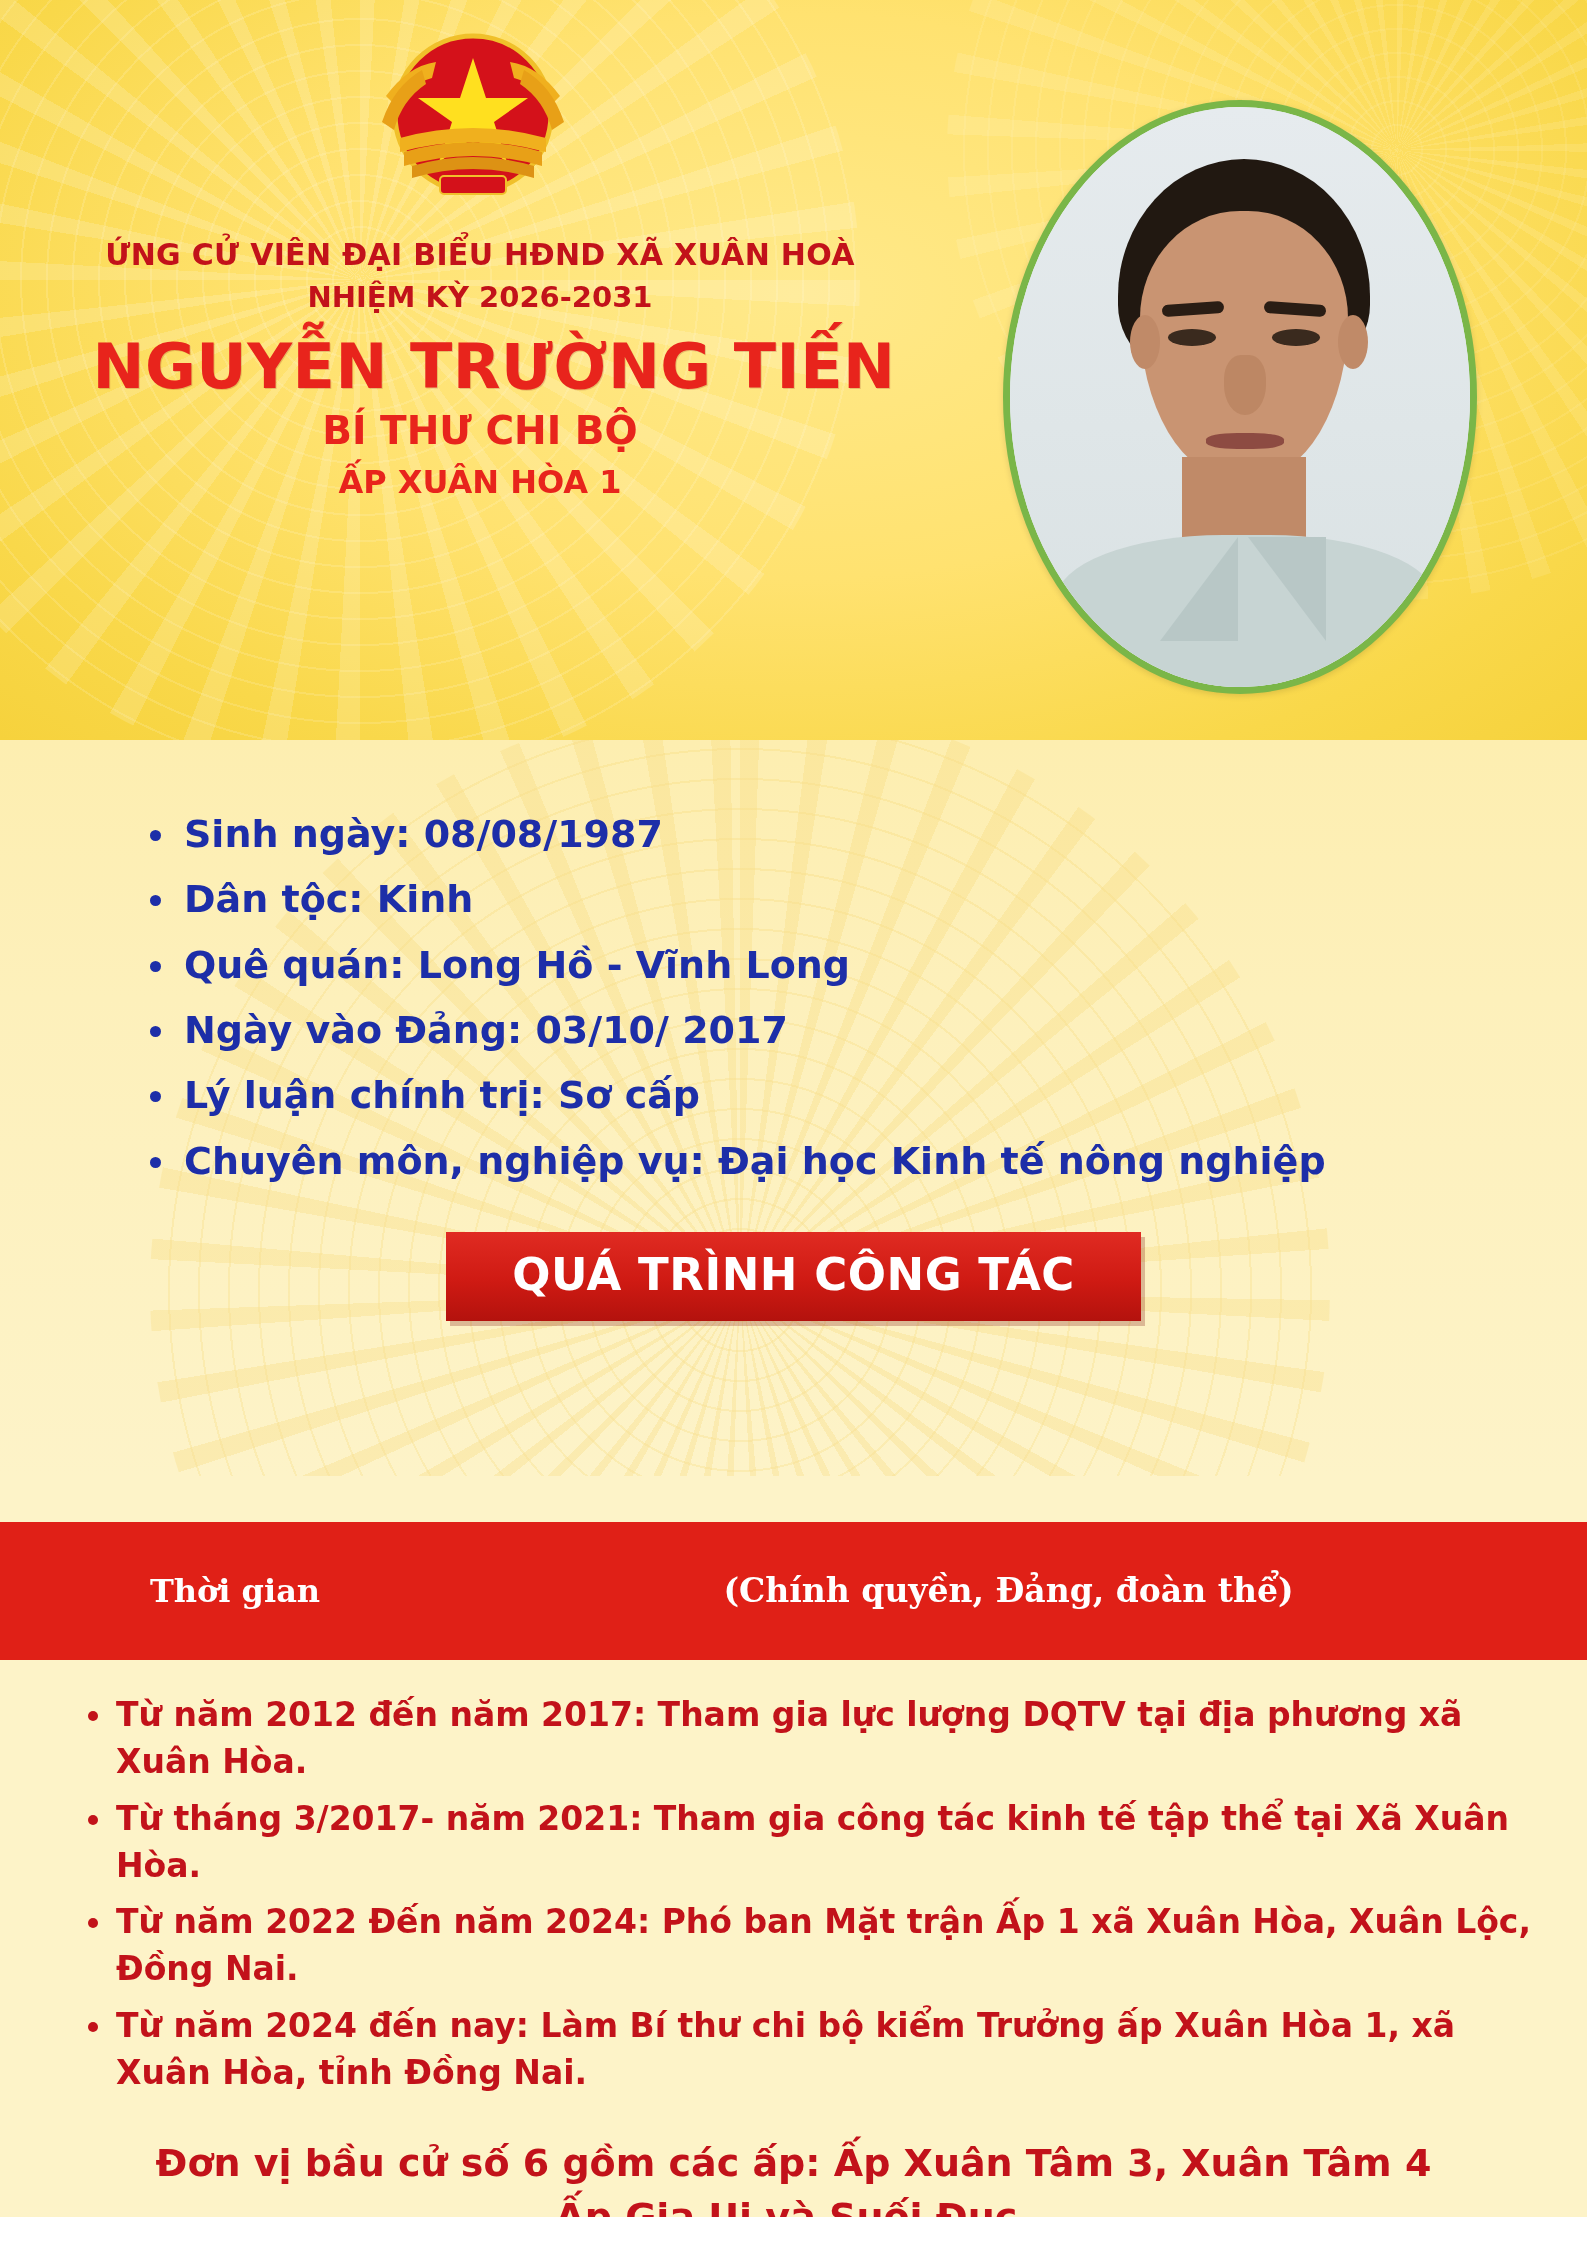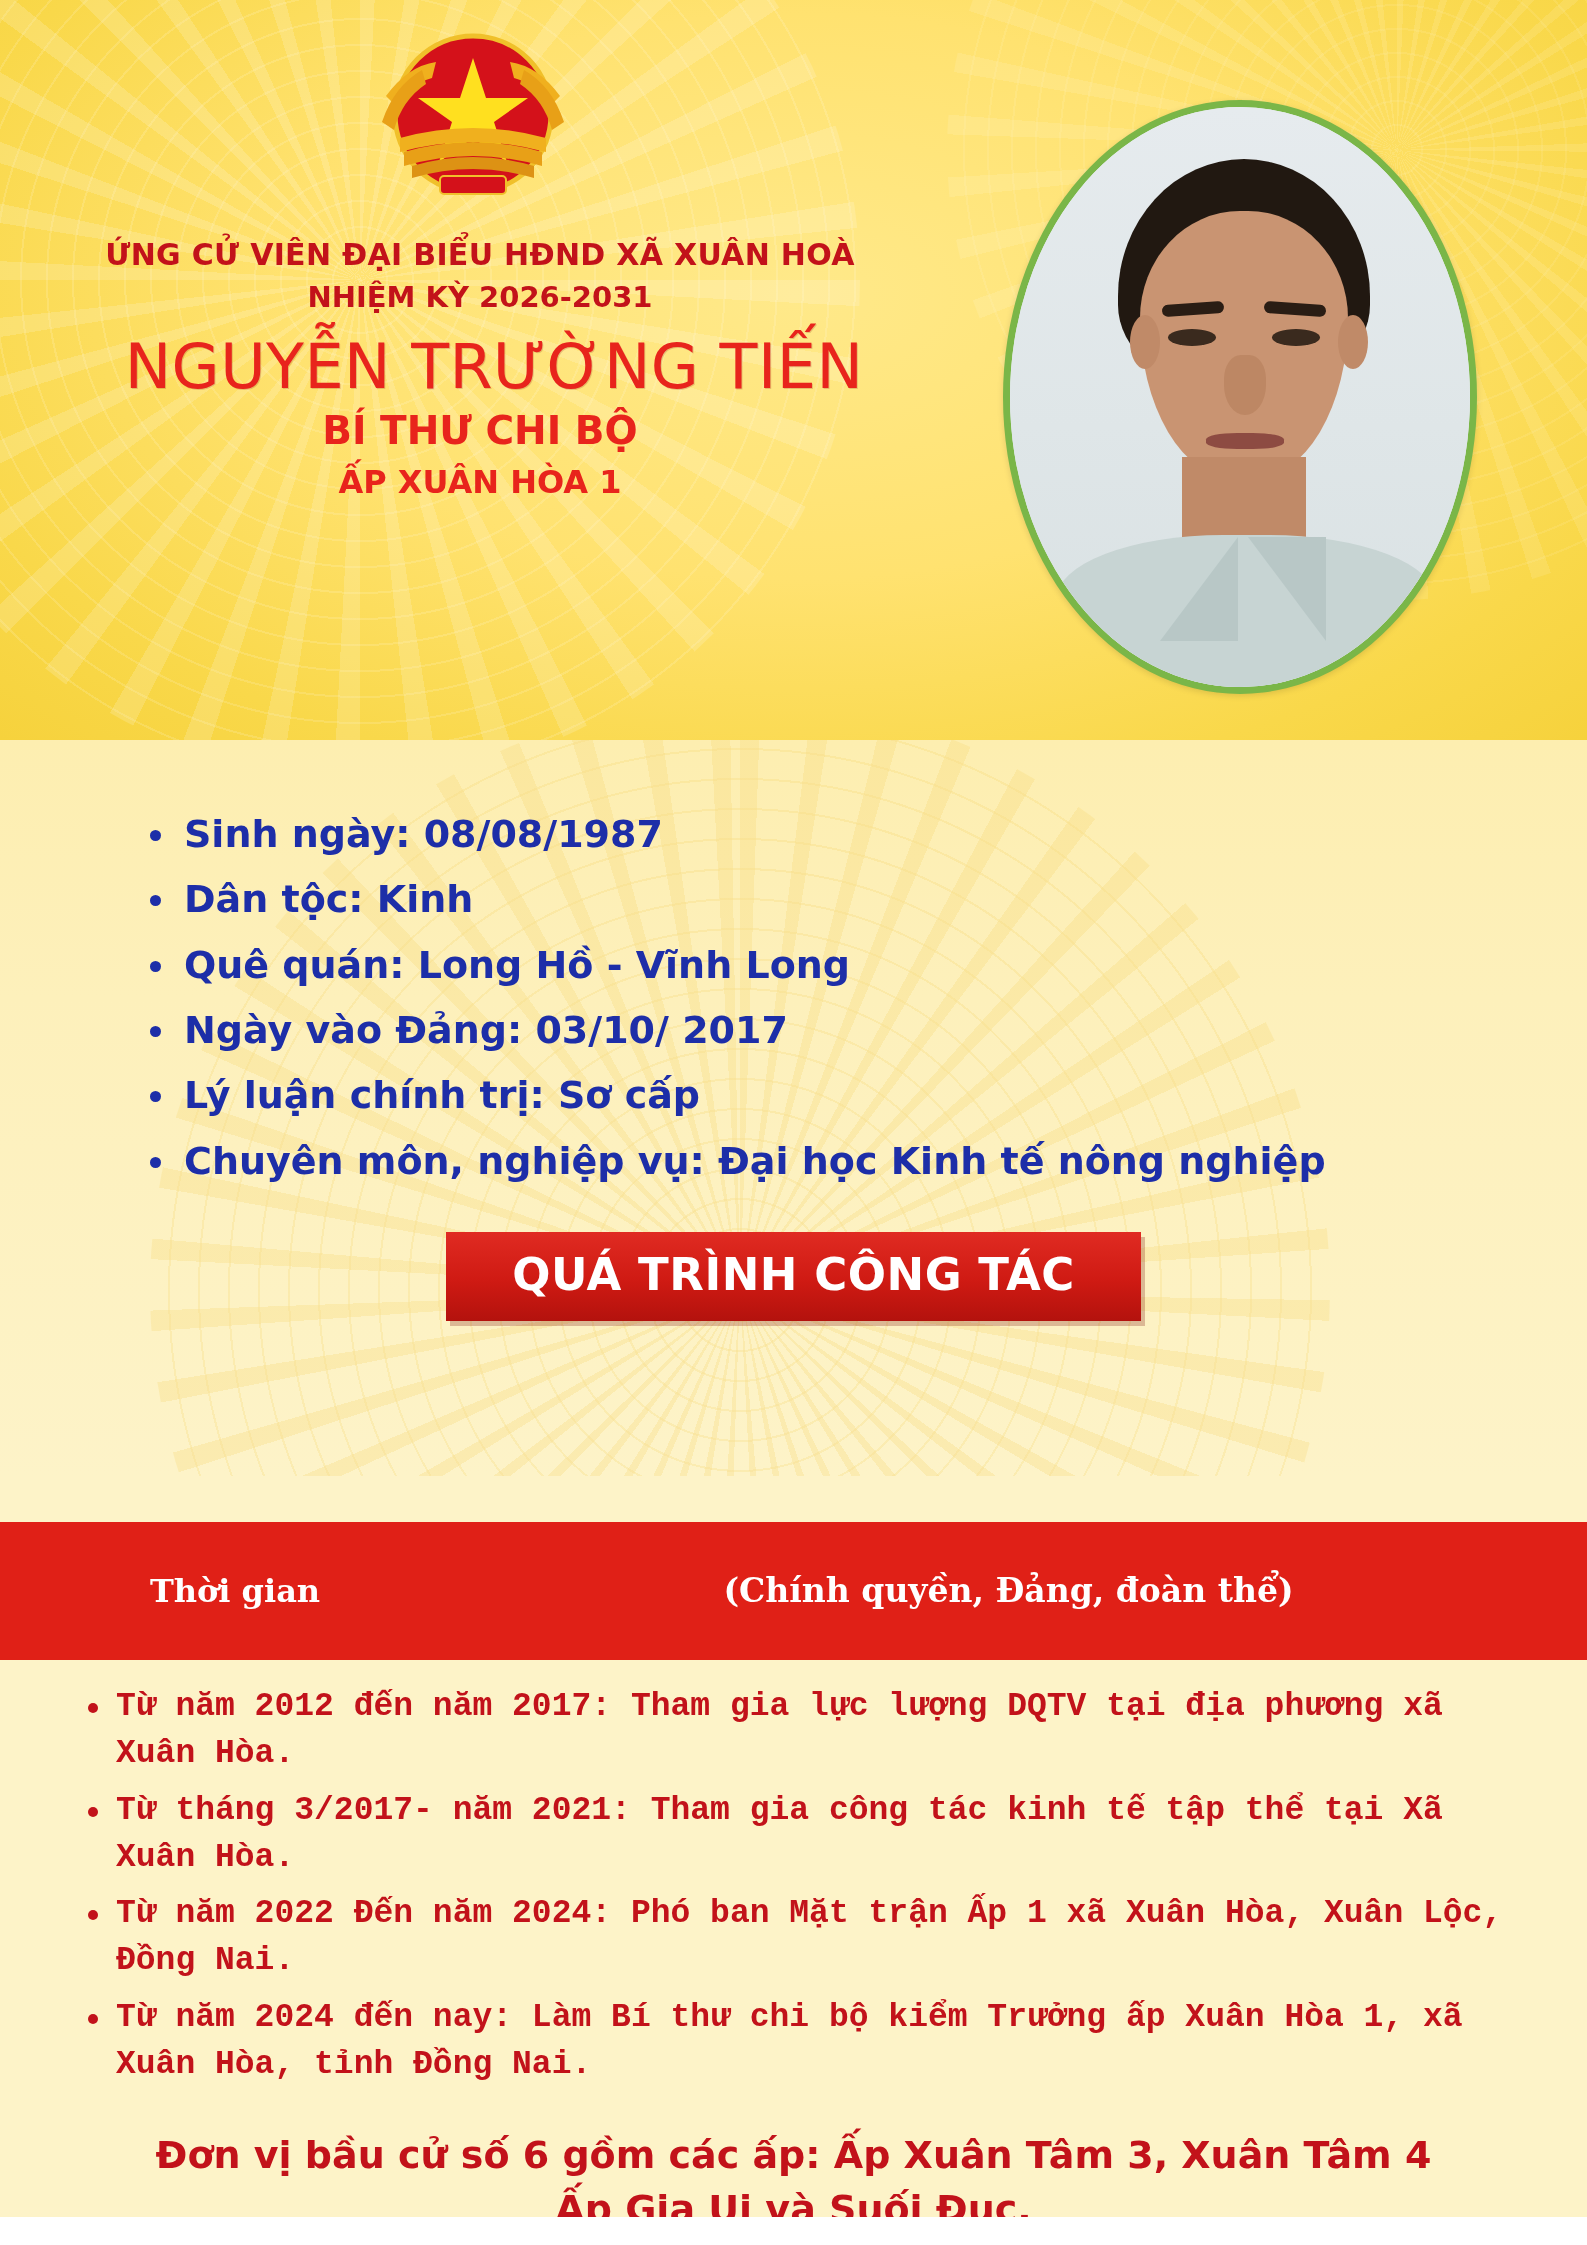--- a/index.html
+++ b/index.html
@@ -87,21 +87,21 @@
   }
   .line-nk {
     font-size: 29px;
     font-weight: 700;
     color: #c2121a;
     margin-top: 6px;
   }
   .cand-name {
     margin-top: 16px;
     font-size: 62px;
-    font-weight: 400;
+    font-weight: 700;
     color: #e8241c;
     letter-spacing: .5px;
     text-shadow: 1px 1px 0 rgba(120,0,0,.18);
     padding-left: 28px;
   }
   .role1 {
     font-size: 39px;
     font-weight: 700;
     color: #e8241c;
     line-height: 1.45;
@@ -313,22 +313,21 @@
   }
   .th-job-l2 {
     font-size: 33px;
     font-weight: 700;
     line-height: 1.35;
   }
 
   
   .history {
     background: #fdf3c8;
-    padding: 24px 54px 0 54px;
-    font-family: Liberation Mono, monospace;
+    padding: 32px 54px 0 54px;
   }
   .history ul {
     margin: 0;
     padding: 0 0 0 30px;
     list-style: none;
   }
   .history li {
     position: relative;
     font-size: 33px;
     font-weight: 700;

